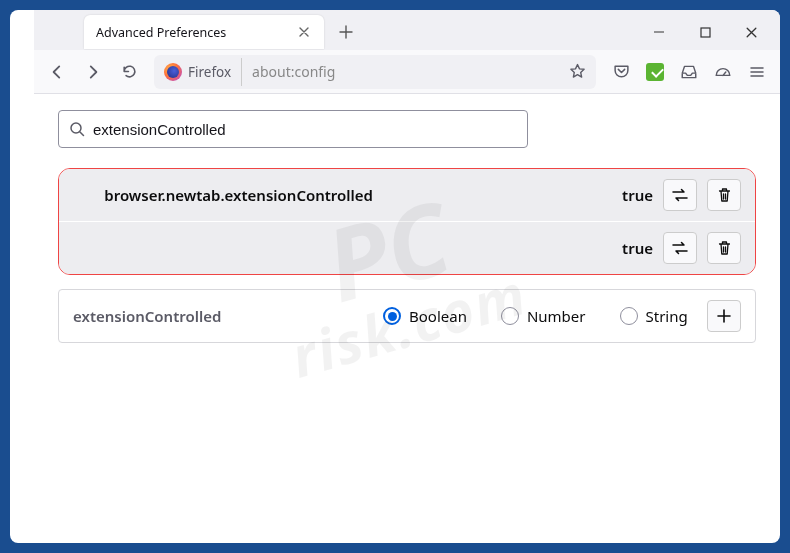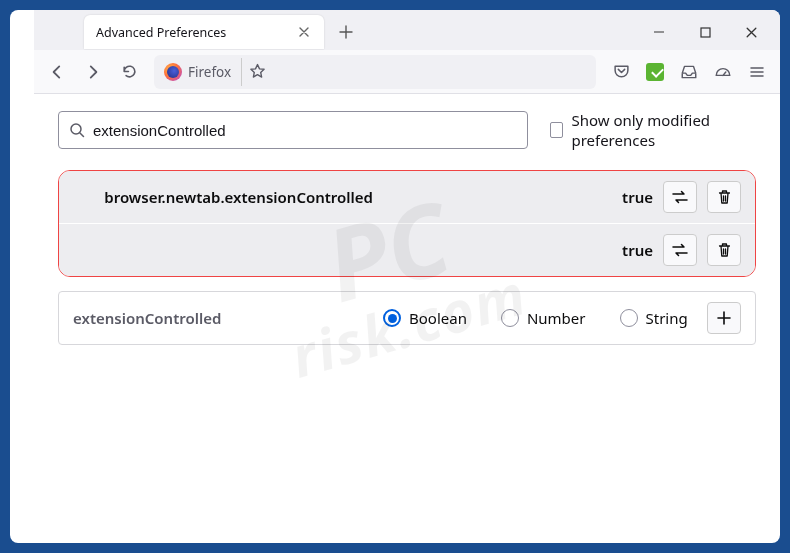--- a/index.html
+++ b/index.html
@@ -181,20 +181,21 @@
         <svg width="17" height="17" viewBox="0 0 16 16">
           <path d="M3 8a5 5 0 1 1 1.8 3.85M3 8V4m0 4h4" fill="none" stroke="currentColor" stroke-width="1.5" stroke-linecap="round" stroke-linejoin="round"></path>
         </svg>
       </div>
 
     <div class="urlbar">
       <div class="urlbar-identity">
         <span class="firefox-logo"></span>
         <span class="label">Firefox</span>
       </div>
+      <span class="urlbar-text">about:config</span>
       <div class="urlbar-star">
           <svg width="17" height="17" viewBox="0 0 16 16">
             <path d="M8 1.5l1.9 4 4.3.4-3.2 3 .9 4.3L8 11l-3.9 2.2.9-4.3-3.2-3 4.3-.4z" fill="none" stroke="currentColor" stroke-width="1.3" stroke-linejoin="round"></path>
           </svg>
         </div>
     </div>
 
     <div class="toolbar-right">
       <div class="tbtn">
           <svg width="17" height="17" viewBox="0 0 16 16">
@@ -224,24 +225,20 @@
 
   <div class="content">
     <div class="search-row">
       <div class="search-box">
         <svg width="16" height="16" viewBox="0 0 16 16">
             <circle cx="7" cy="7" r="5" fill="none" stroke="#5b5b66" stroke-width="1.5"></circle>
             <path d="M11 11l3.5 3.5" stroke="#5b5b66" stroke-width="1.5" stroke-linecap="round"></path>
           </svg>
         <input class="search-input" value="extensionControlled" style="">
       </div>
-      <label class="checkbox-row">
-        <span class="chk"></span>
-        <span>Show only modified preferences</span>
-      </label>
     </div>
 
     <div class="pref-table">
       <div class="pref-row modified">
         <div class="pref-name">browser.newtab.extensionControlled</div>
         <div class="pref-value">true</div>
         <div class="pref-actions">
           <div class="icon-btn">
               <svg width="18" height="14" viewBox="0 0 18 14">
                 <path d="M2 4h11l-2.5-2.5M16 10H5l2.5 2.5" fill="none" stroke="currentColor" stroke-width="1.5" stroke-linecap="round" stroke-linejoin="round"></path>

